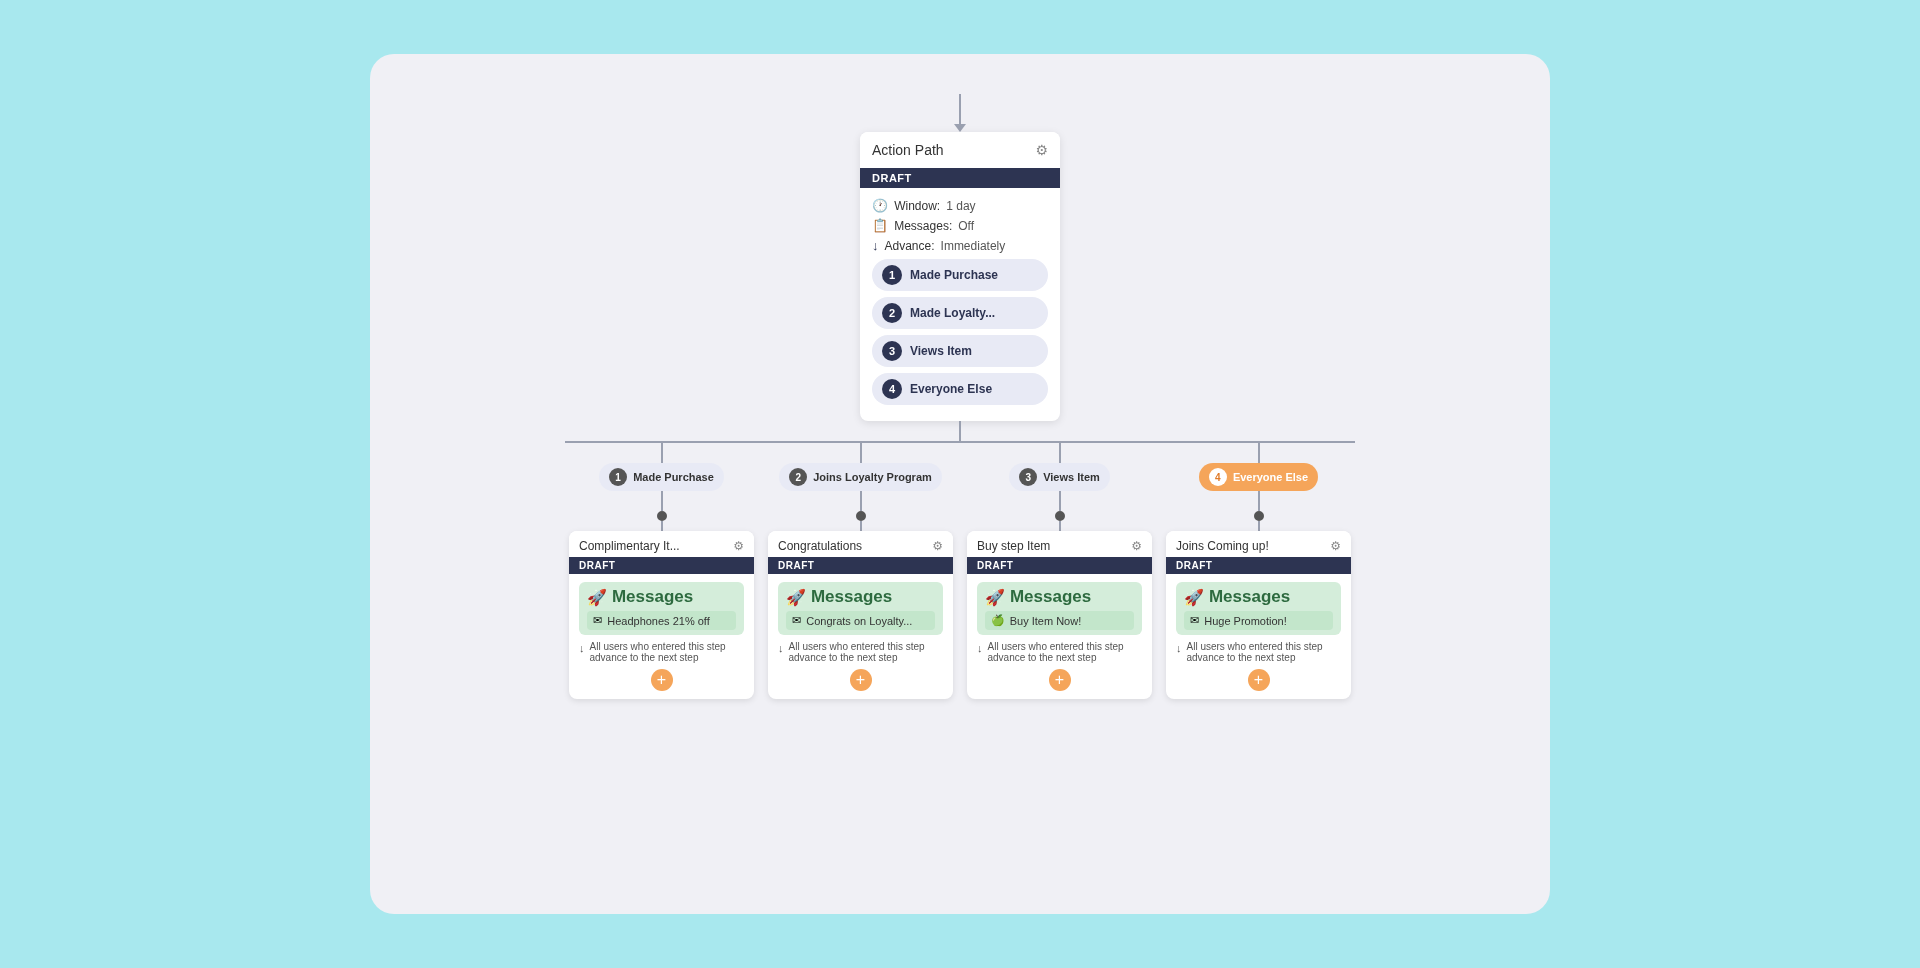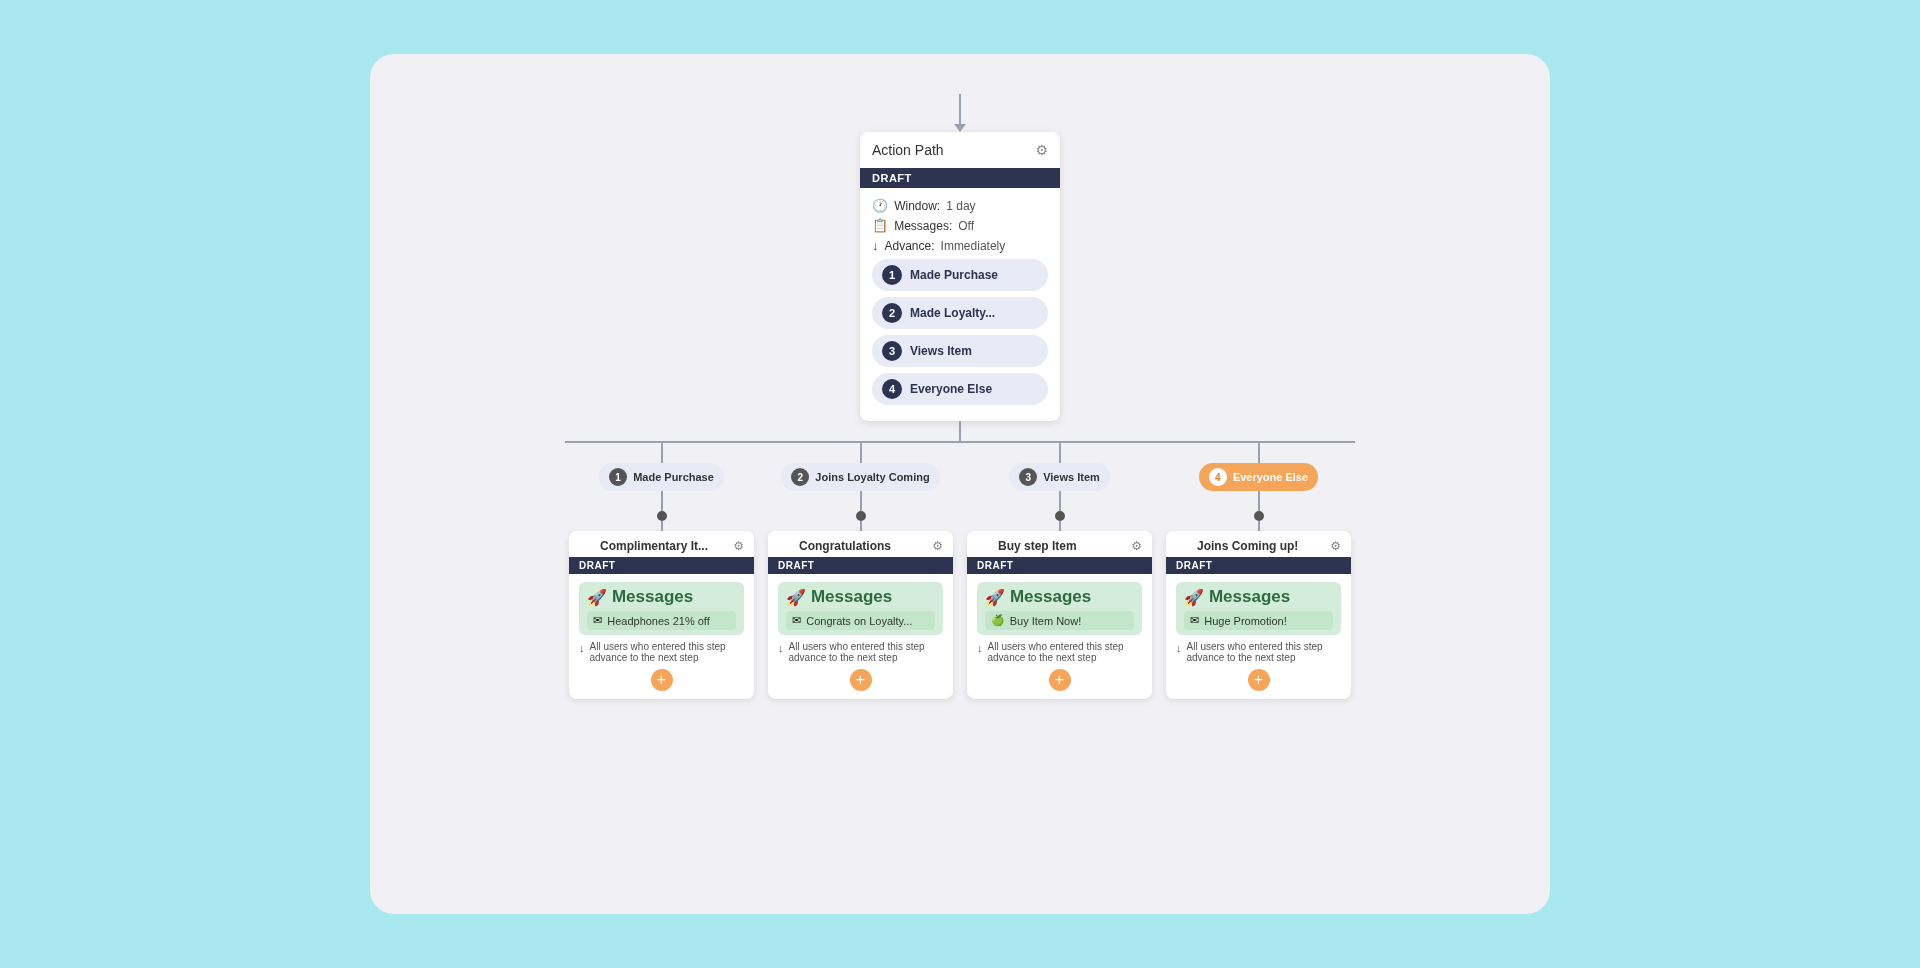--- a/index.html
+++ b/index.html
@@ -196,23 +196,22 @@
     }
     .sub-card-header {
       display: flex;
       align-items: center;
       justify-content: space-between;
       padding: 8px 10px 4px 10px;
       background: #ffffff;
     }
     .sub-card-title {
       font-size: 12px;
-      font-weight: 700;
+      font-weight: 400;
       color: #333;
-      margin-left: 21px;
     }
     .sub-draft {
       background: #2d3452;
       color: white;
       font-size: 10px;
       font-weight: 700;
       padding: 3px 10px;
       letter-spacing: 0.5px;
     }
     .sub-card-body {
@@ -378,21 +377,21 @@
           </div>
           <button class="add-btn">+</button>
         </div>
       </div>
     </div>
 
     <div class="branch-col">
       <div class="branch-v-line"></div>
       <div class="branch-label-pill">
         <div class="branch-num">2</div>
-        <span class="branch-label-text">Joins Loyalty Coming</span>
+        <span class="branch-label-text">Joins Loyalty Program</span>
       </div>
       <div class="branch-v-line"></div>
       <div class="dot"></div>
       <div class="branch-v-line" style="height:10px;"></div>
       <div class="sub-card">
         <div class="sub-card-header">
           <span class="sub-card-title">Congratulations</span>
           <span class="gear-icon" style="font-size:12px;">⚙</span>
         </div>
         <div class="sub-draft">DRAFT</div>

